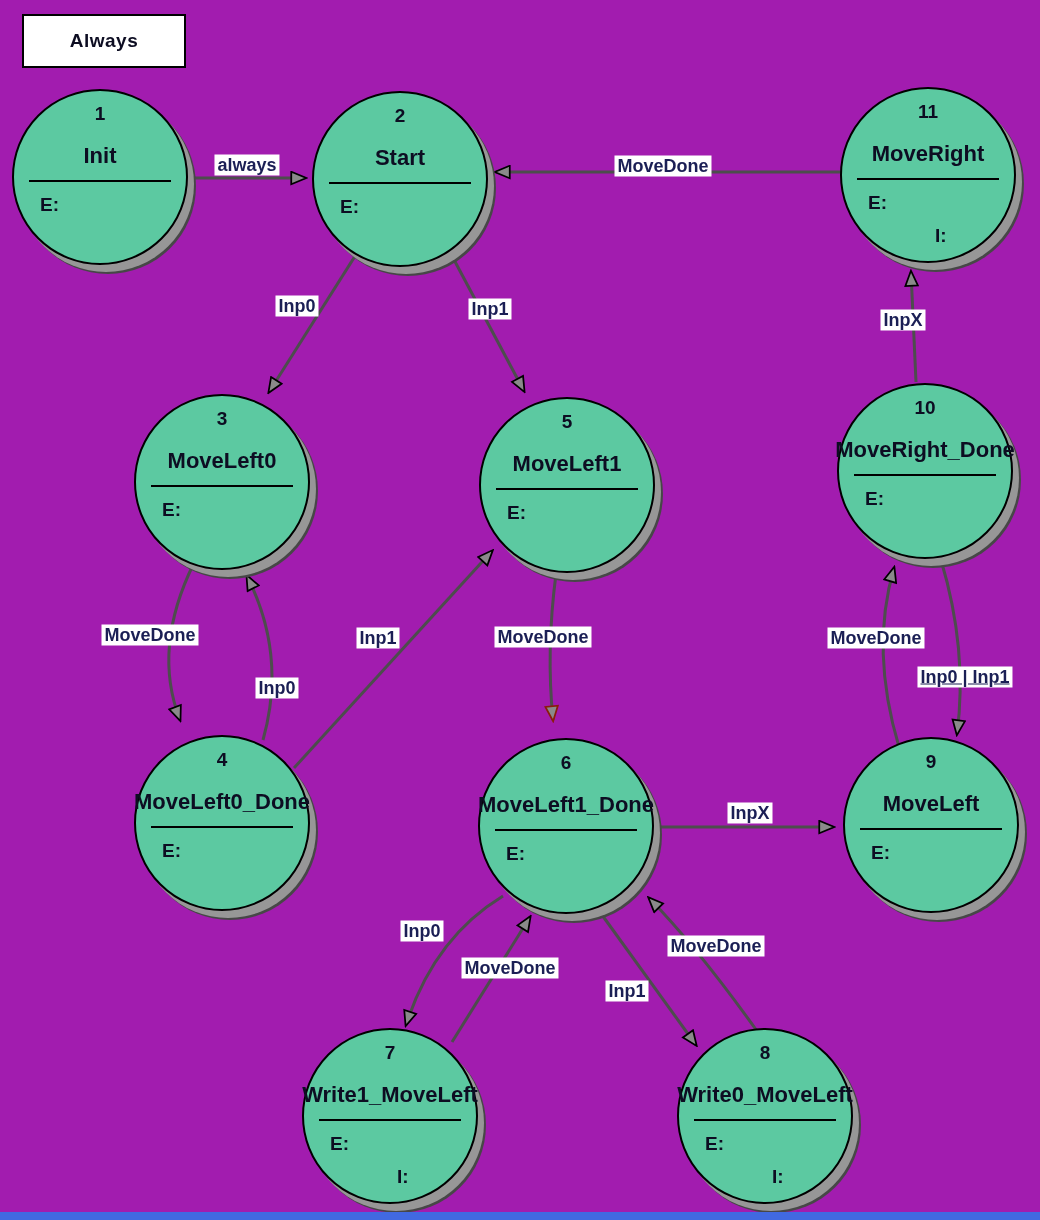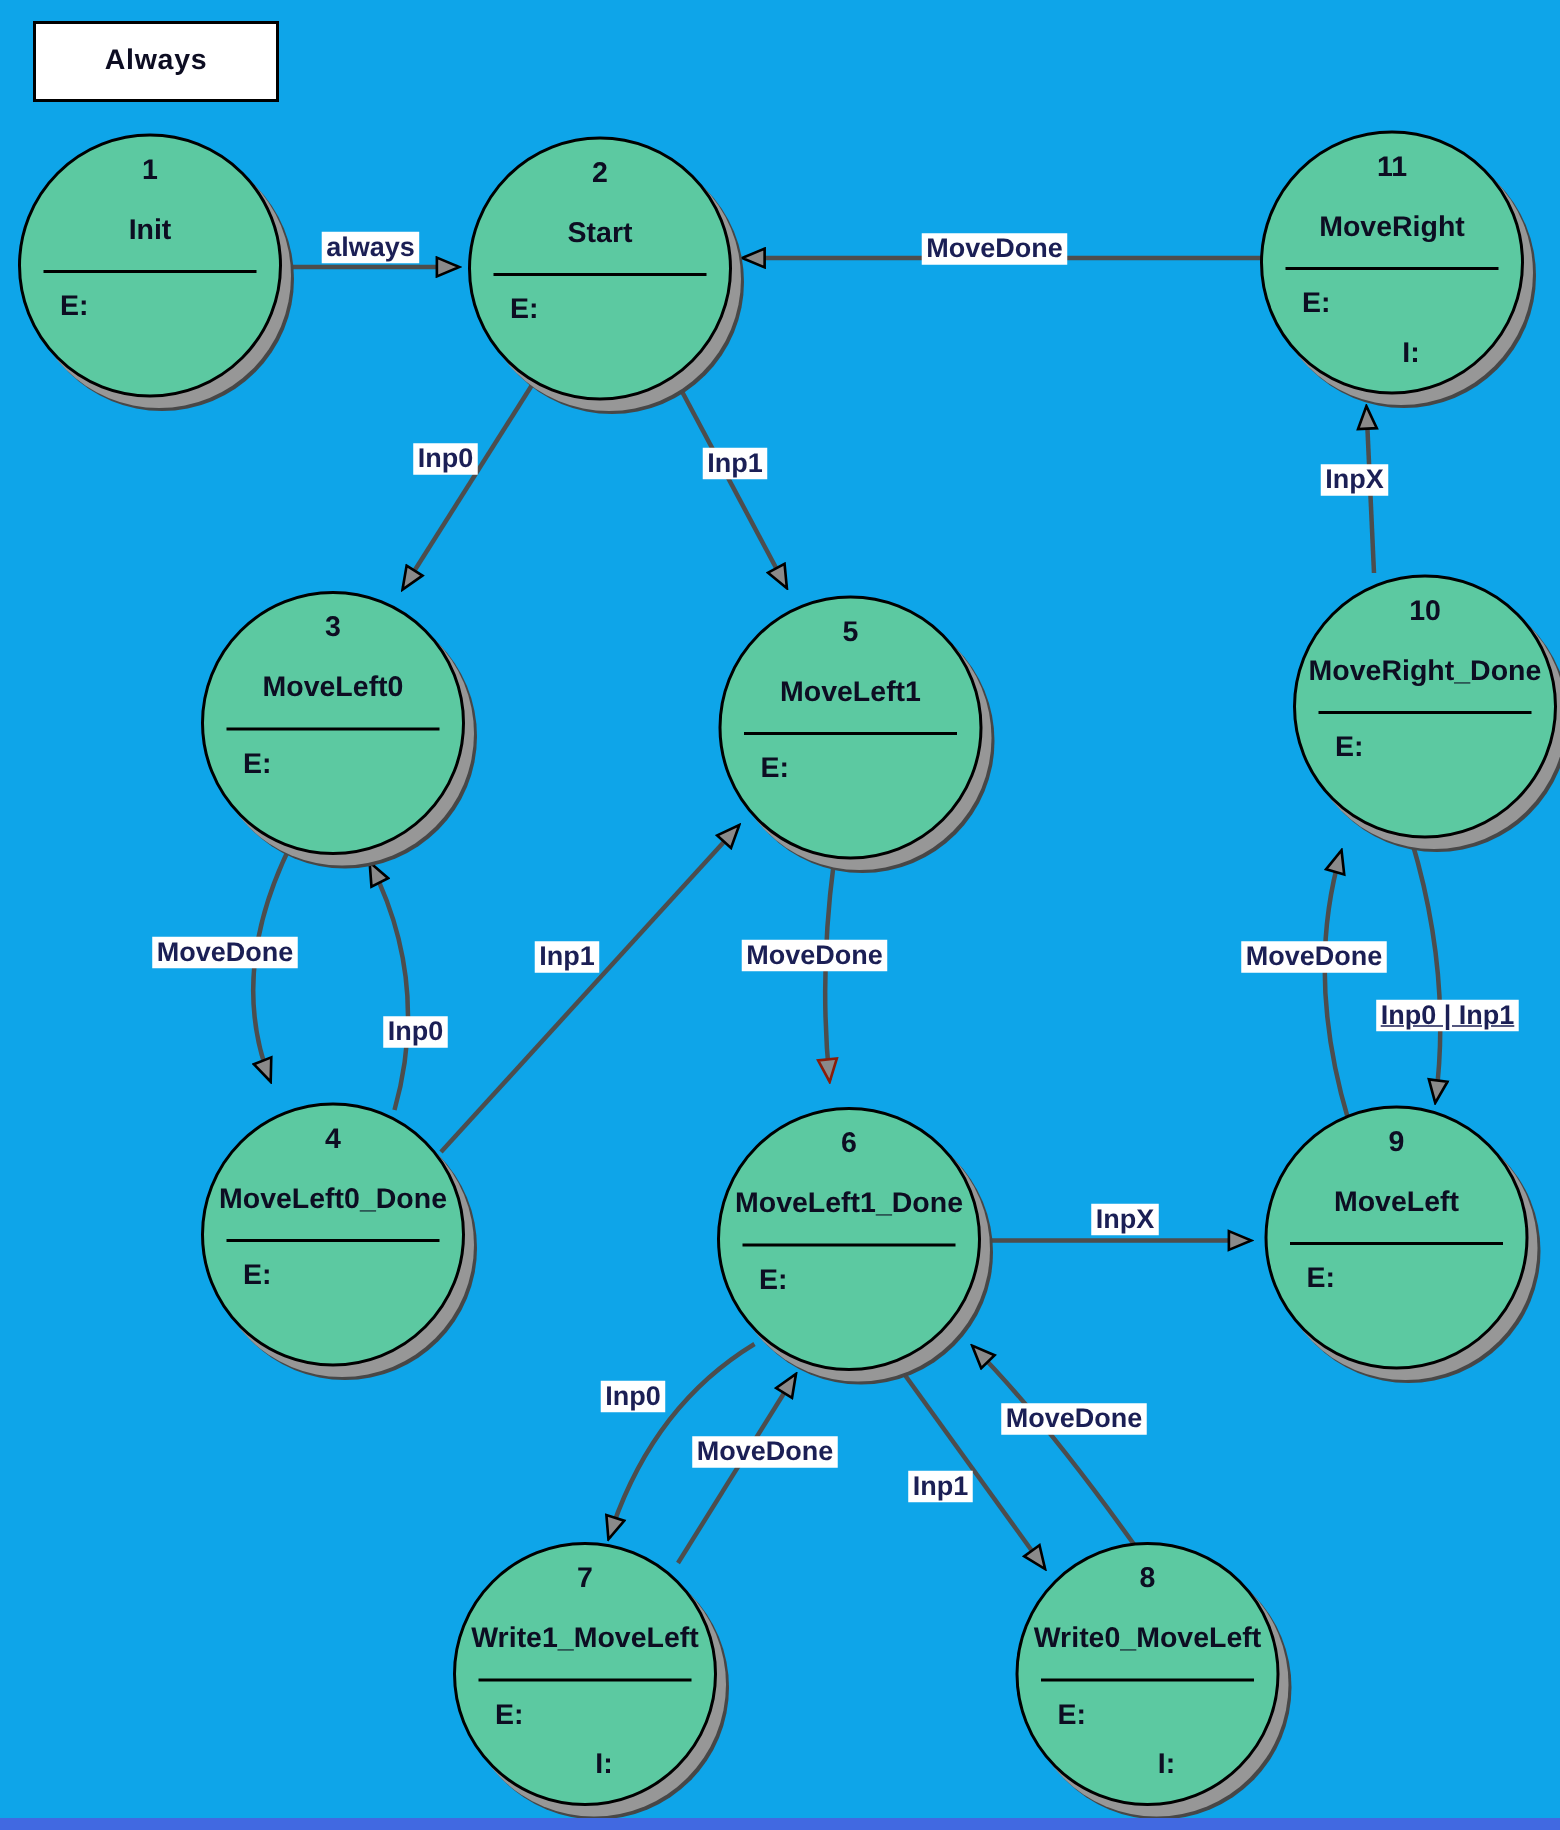--- a/index.html
+++ b/index.html
@@ -1,34 +1,34 @@
 <!DOCTYPE html>
 <html><head>
 <meta charset="utf-8">
 <style>
   html,body { margin:0; padding:0; background:#fff; }
   .canvas {
-    position:relative; width:1040px; height:1220px; background:#0ea5e9;
+    position:relative; width:1040px; height:1220px; background:#a21caf;
     font-family:"Liberation Sans", sans-serif; overflow:hidden;
   }
   .edges { position:absolute; left:0; top:0; width:1040px; height:1220px; }
   .legend-box {
     position:absolute; left:22px; top:14px; width:160px; height:50px;
     border:2px solid #000; background:#fff; display:flex; align-items:center; justify-content:center;
     font-size:19px; font-weight:bold; color:#0d0d22; letter-spacing:0.5px;
   }
   .state {
     position:absolute; width:172px; height:172px; border-radius:50%;
     background:#5cc9a1; border:2px solid #000;
     transform:translate(-50%,-50%);
     box-shadow:6px 7px 0 0 #979797, 8px 9px 0 0 #474747;
     color:#0d0d22; font-weight:bold; text-align:center;
   }
   .state .num   { position:absolute; top:12px; left:0; width:100%; font-size:19px; }
-  .state .name  { position:absolute; top:52px; left:50%; transform:translateX(-50%); font-size:19px; white-space:nowrap; }
+  .state .name  { position:absolute; top:52px; left:50%; transform:translateX(-50%); font-size:22px; white-space:nowrap; }
   .state .divider { position:absolute; top:89px; left:9%; width:82%; border-top:2px solid #000; }
   .state .entry { position:absolute; top:103px; left:26px; font-size:19px; }
   .state .input { position:absolute; top:136px; left:54%; font-size:19px; }
   .edge-label {
     position:absolute; transform:translate(-50%,-50%);
     font-size:18px; font-weight:bold; color:#1b1f55;
     background:#fff; padding:0 3px; white-space:nowrap;
   }
   .bottom-bar { position:absolute; left:0; bottom:0; width:100%; height:8px; background:#4169e1; }
 </style>
@@ -99,21 +99,21 @@
     <div class="entry">E:</div>
   </div>
 
   <div class="state" style="left:567px; top:485px;">
     <div class="num">5</div>
     <div class="name">MoveLeft1</div>
     <div class="divider"></div>
     <div class="entry">E:</div>
   </div>
 
-  <div class="state" style="left:950px; top:471px;">
+  <div class="state" style="left:925px; top:471px;">
     <div class="num">10</div>
     <div class="name">MoveRight_Done</div>
     <div class="divider"></div>
     <div class="entry">E:</div>
   </div>
 
   <div class="state" style="left:222px; top:823px;">
     <div class="num">4</div>
     <div class="name">MoveLeft0_Done</div>
     <div class="divider"></div>

